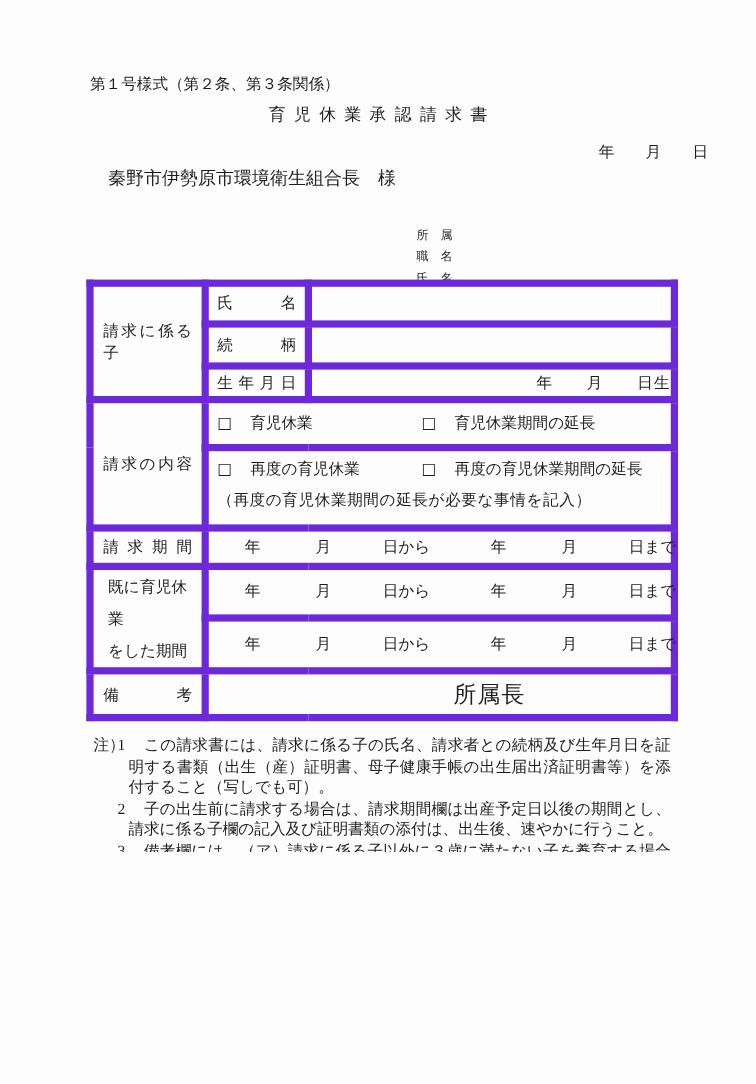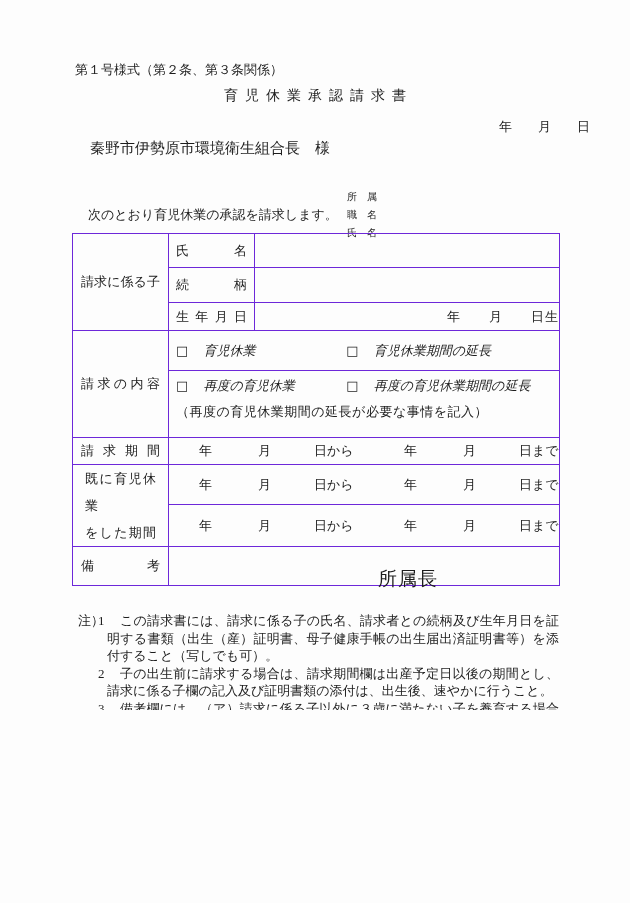--- a/index.html
+++ b/index.html
@@ -14,33 +14,33 @@
   .form-number { position:absolute; left:75px; top:61px; font-size:13px; }
   .doc-title   { position:absolute; left:0; right:0; top:87px; text-align:center;
                  font-size:14px; letter-spacing:7px; text-indent:7px; }
   .date-line   { position:absolute; left:455px; top:118px; font-size:13px;margin-left:44px; }
   .addressee   { position:absolute; left:90px; top:139px; font-size:15px; }
   .submitter   { position:absolute; left:347px; top:141px; font-size:10px; line-height:18px;margin-top:47px; }
   .intro       { position:absolute; left:88px; top:206px; font-size:13px; }
 
   table.form { position:absolute; left:72px; top:233px; width:487px;
                border-collapse:collapse; table-layout:fixed; }
-  table.form td { border:1px solid #6d28d9; font-size:13px; padding:0; vertical-align:middle; }
+  table.form td { border:6px solid #6d28d9; font-size:13px; padding:0; vertical-align:middle; }
   .r1{height:34px}.r2{height:35px}.r3{height:28px}.r4{height:40px}.r5{height:67px}
   .r6{height:26px}.r7{height:27px}.r8{height:28px}.r9{height:39px}
 
   .jl { text-align:justify; text-align-last:justify; }
   .c-group .jl { margin:4px 8px; }
   .c-label .jl { margin:0 7px; }
   .c-group2 .jl { margin:0 12px; line-height:27px; }
   .c-birth { padding-left:16px !important; letter-spacing:1px;text-align:right; }
   .c-check { padding-left:7px !important; }
   .opt1 { display:inline-block; width:167px; }
   .opt .box { font-family:"DejaVu Sans","Liberation Sans",sans-serif; }
-  .opt .lab { margin-left:12px;font-style:italic; }
+  .opt .lab { margin-left:12px; }
   .c-multi { vertical-align:top !important; padding:6px 0 0 7px !important; }
   .c-multi .note-line { margin-top:8px; letter-spacing:0.5px; }
   .c-period { position:relative; }
   .c-period span { position:absolute; top:50%; transform:translateY(-50%); white-space:nowrap; }
   .p0{left:30px}.p1{left:89px}.p2{left:145px}.p3{left:235px}.p4{left:294px}.p5{left:350px}
 
   .approver { position:absolute; left:378px; top:566px; font-size:19px; letter-spacing:1px; }
 
   .notes { position:absolute; left:107px; top:612px; width:452px; font-size:13px; line-height:17.5px; }
   .notes-marker { position:absolute; left:-29px; top:0; }
@@ -56,21 +56,20 @@
   <div class="doc-title">育児休業承認請求書</div>
   <div class="date-line">年　　月　　日</div>
   <div class="addressee">秦野市伊勢原市環境衛生組合長　様</div>
 
   <div class="submitter">
     <div>所　属</div>
     <div>職　名</div>
     <div>氏　名</div>
   </div>
 
-  <div class="intro">次のとおり育児休業の承認を請求します。</div>
 
   <table class="form">
     <colgroup>
         <col style="width:96px">
         <col style="width:86px">
         <col style="width:305px">
       </colgroup>
 
     <tbody>
         <tr class="r1">

